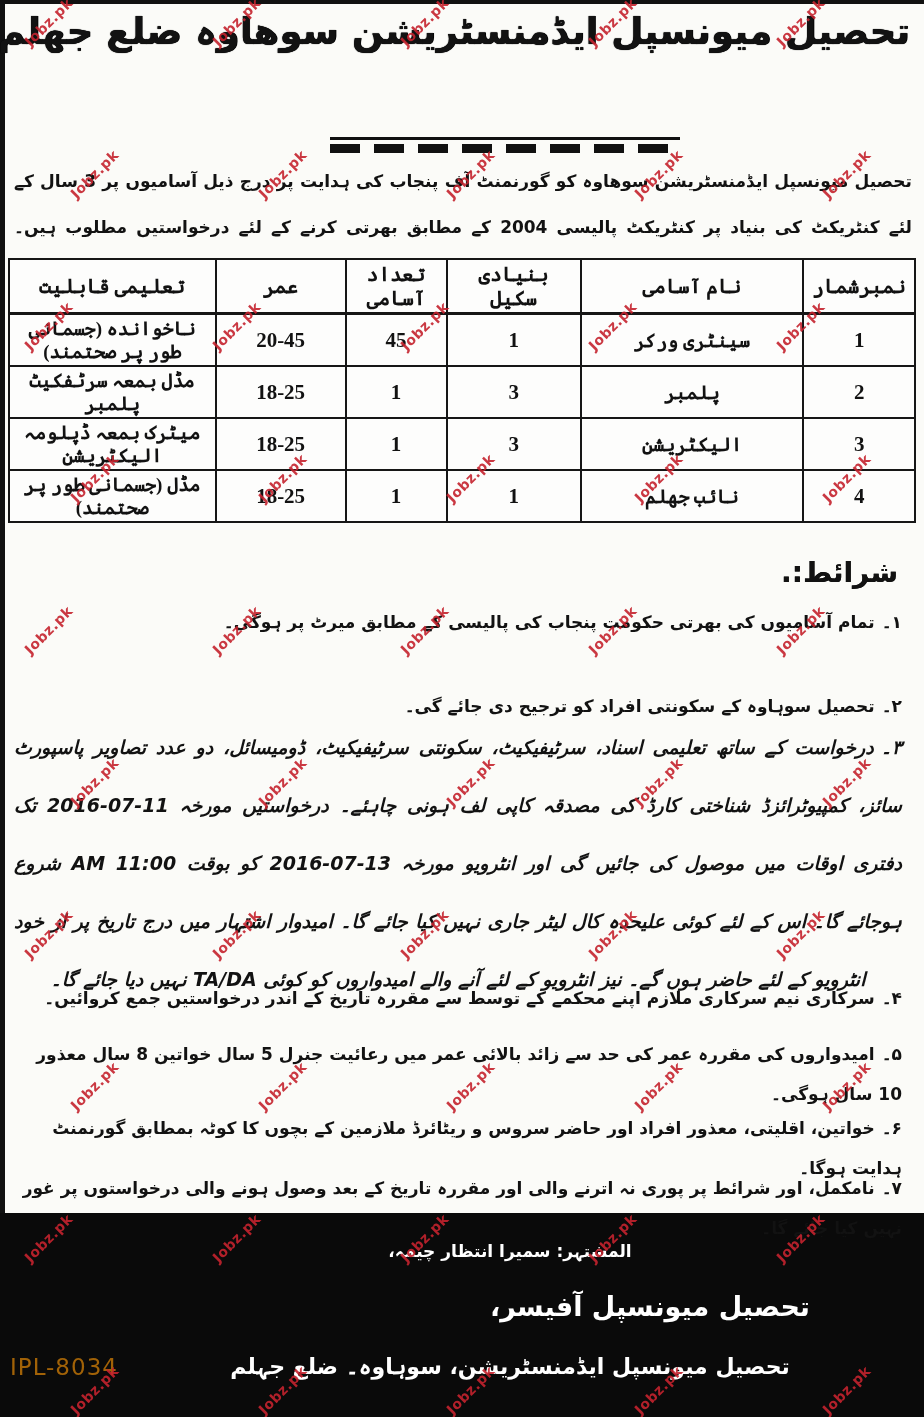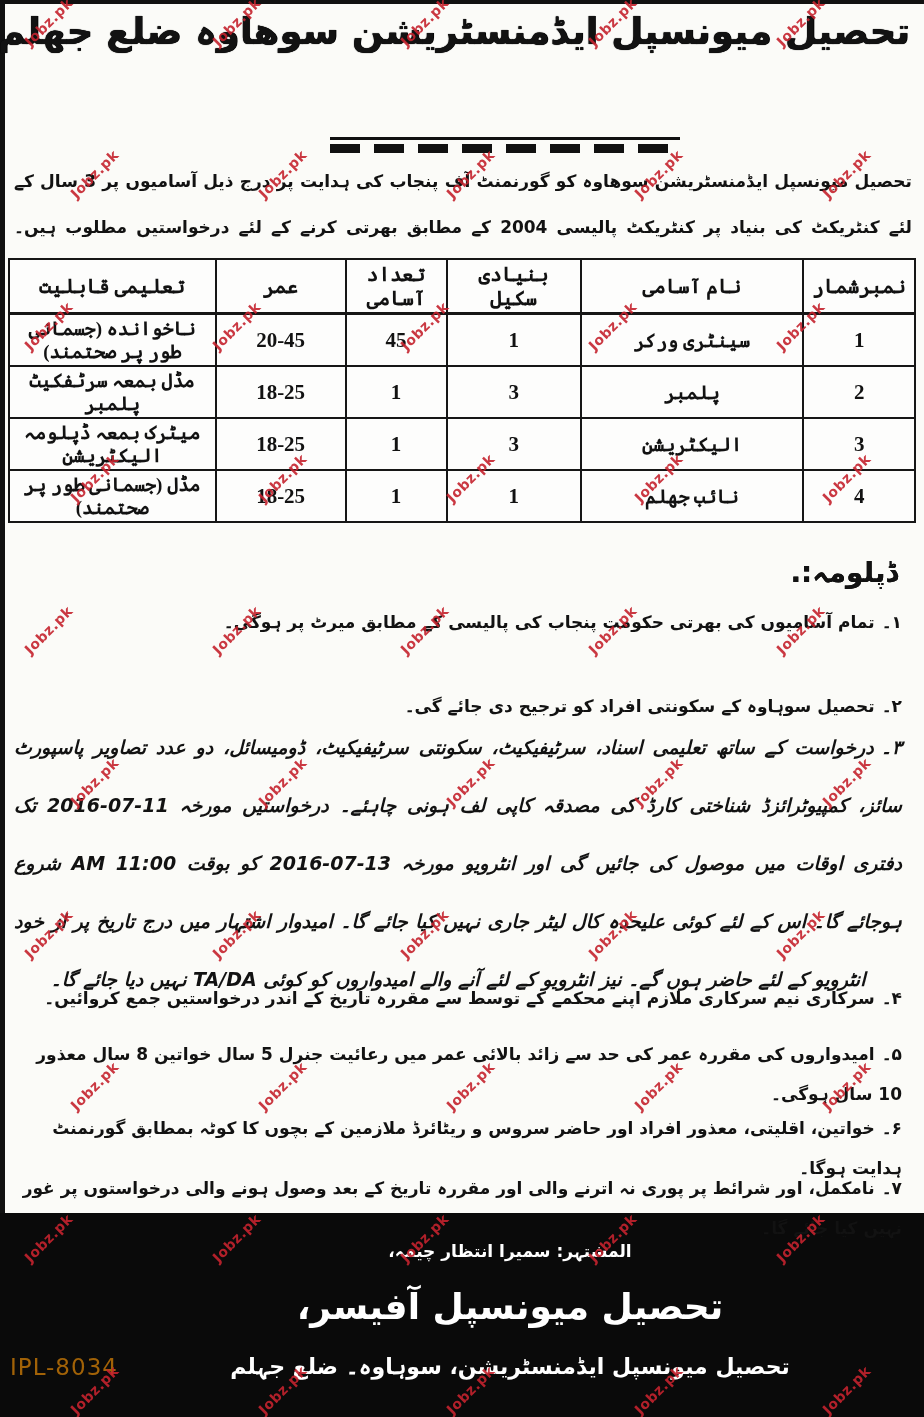--- a/index.html
+++ b/index.html
@@ -68,21 +68,21 @@
   .c3{top:718px;font-size:19px;line-height:58px;text-align:justify;text-align-last:center;font-style:italic;}
   .c4{top:978px}.c5{top:1034px}.c6{top:1108px}.c7{top:1168px}
 
   
   .footer-bg{position:absolute;left:0;top:1213px;width:924px;height:204px;background:#0a0a0a;z-index:2;}
   .footer-lines{
     position:absolute;top:1224px;left:210px;width:600px;z-index:4;
     direction:rtl;text-align:center;color:#fff;font-weight:700;
   }
   .f1{font-size:17px;line-height:54px;white-space:nowrap;}
-  .f2{font-size:36px;line-height:58px;white-space:nowrap;}
+  .f2{font-size:27px;line-height:58px;white-space:nowrap;text-align:right;}
   .f3{font-size:22px;line-height:62px;white-space:nowrap;}
   .ad-code{
     position:absolute;left:10px;top:1354px;z-index:4;color:#a16207;
     font-size:23px;font-weight:500;letter-spacing:1px;font-family:"DejaVu Sans",sans-serif;
   }
 </style>
 </head>
 <body>
 
 <div class="page">
@@ -144,21 +144,21 @@
           <td class="t-num">4</td>
           <td class="t-text">نائب جھلم</td>
           <td class="t-num">1</td>
           <td class="t-num">1</td>
           <td class="t-num">18-25</td>
           <td class="t-text">مڈل (جسمانی طور پر صحتمند)</td>
         </tr>
       </tbody>
   </table>
 
-  <div class="cond-heading">ڈپلومہ:.</div>
+  <div class="cond-heading">شرائط:.</div>
 
   <div>
       <div class="cond c1"><span class="cnum">۱۔</span><span>تمام آسامیوں کی بھرتی حکومت پنجاب کی پالیسی کے مطابق میرٹ پر ہوگی۔</span></div>
       <div class="cond c2"><span class="cnum">۲۔</span><span>تحصیل سوہاوہ کے سکونتی افراد کو ترجیح دی جائے گی۔</span></div>
       <div class="cond c3"><span class="cnum">۳۔</span><span>درخواست کے ساتھ تعلیمی اسناد، سرٹیفیکیٹ، سکونتی سرٹیفیکیٹ، ڈومیسائل، دو عدد تصاویر پاسپورٹ سائز، کمپیوٹرائزڈ شناختی کارڈ کی مصدقہ کاپی لف ہونی چاہئے۔ درخواستیں مورخہ 11-07-2016 تک دفتری اوقات میں موصول کی جائیں گی اور انٹرویو مورخہ 13-07-2016 کو بوقت 11:00 AM شروع ہوجائے گا۔ اس کے لئے کوئی علیحدہ کال لیٹر جاری نہیں کیا جائے گا۔ امیدوار اشتہار میں درج تاریخ پر از خود انٹرویو کے لئے حاضر ہوں گے۔ نیز انٹرویو کے لئے آنے والے امیدواروں کو کوئی TA/DA نہیں دیا جائے گا۔</span></div>
       <div class="cond c4"><span class="cnum">۴۔</span><span>سرکاری نیم سرکاری ملازم اپنے محکمے کے توسط سے مقررہ تاریخ کے اندر درخواستیں جمع کروائیں۔</span></div>
       <div class="cond c5"><span class="cnum">۵۔</span><span>امیدواروں کی مقررہ عمر کی حد سے زائد بالائی عمر میں رعائیت جنرل 5 سال خواتین 8 سال معذور 10 سال ہوگی۔</span></div>
       <div class="cond c6"><span class="cnum">۶۔</span><span>خواتین، اقلیتی، معذور افراد اور حاضر سروس و ریٹائرڈ ملازمین کے بچوں کا کوٹہ بمطابق گورنمنٹ ہدایت ہوگا۔</span></div>
       <div class="cond c7"><span class="cnum">۷۔</span><span>نامکمل، اور شرائط پر پوری نہ اترنے والی اور مقررہ تاریخ کے بعد وصول ہونے والی درخواستوں پر غور نہیں کیا جائے گا۔</span></div>
     </div>

